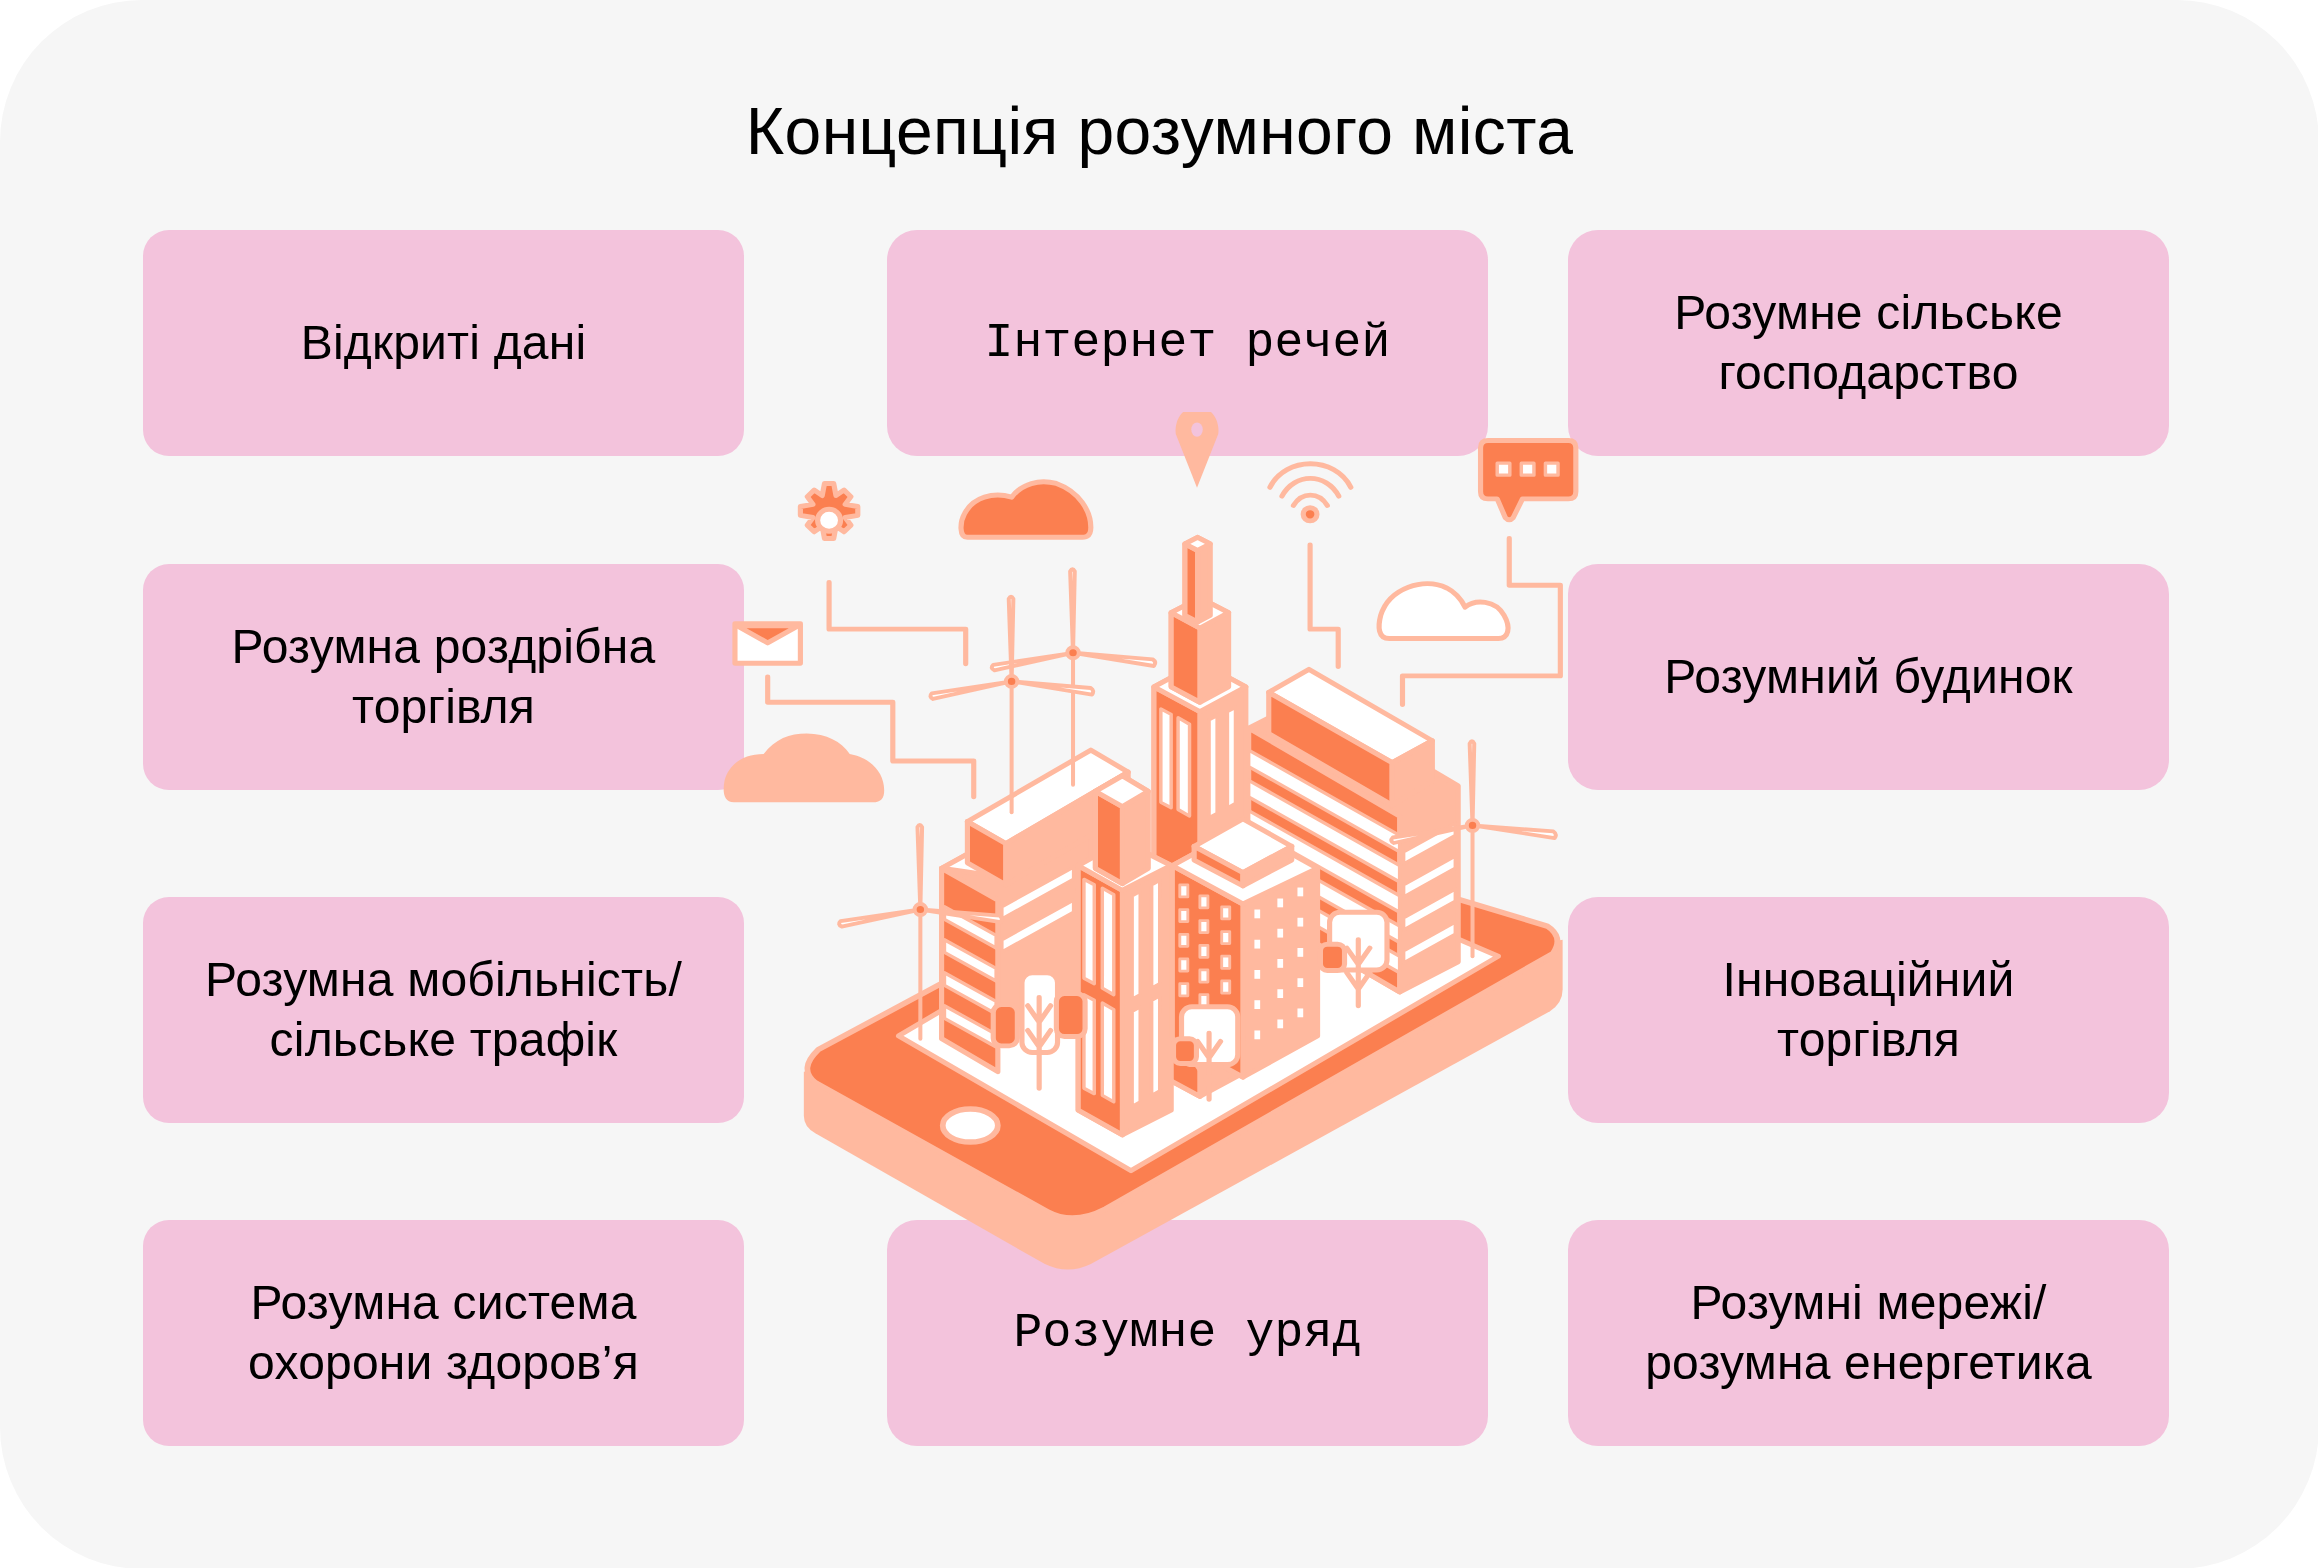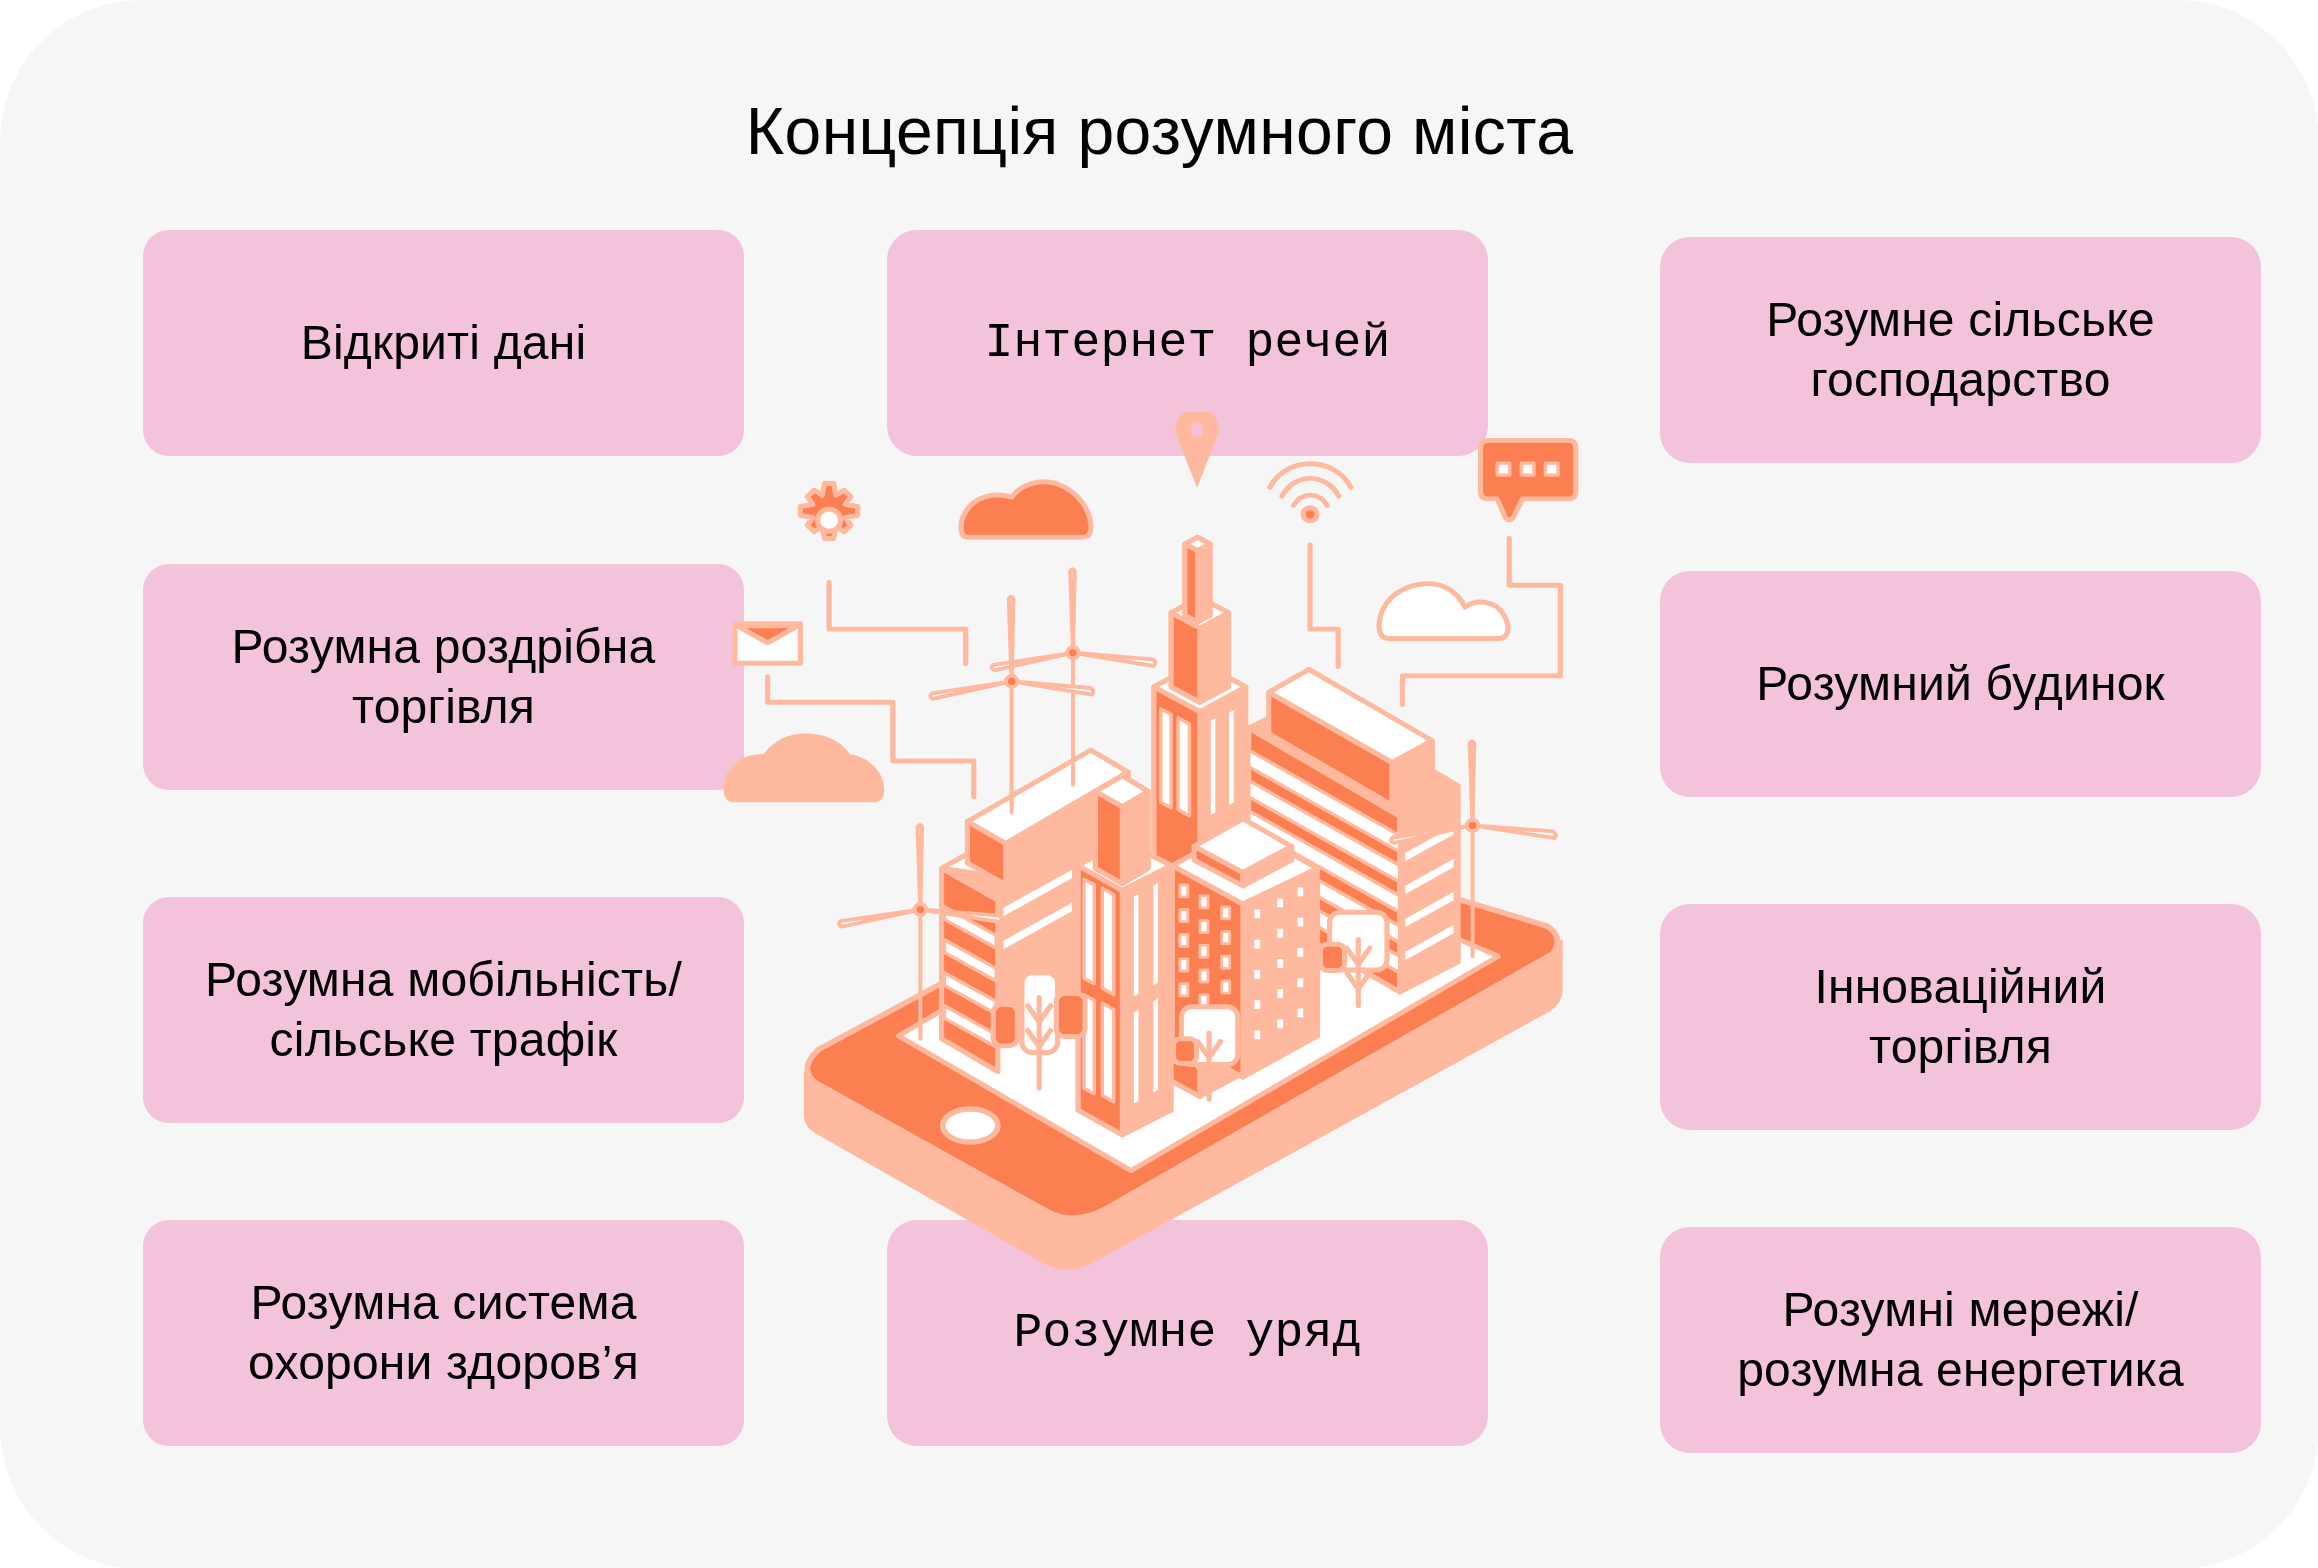--- a/index.html
+++ b/index.html
@@ -6,21 +6,21 @@
   body { width: 2319px; height: 1569px; position: relative; overflow: hidden;
          font-family: "Liberation Sans", "DejaVu Sans", sans-serif; }
   .card { position: absolute; left: 0; top: 0; width: 2319px; height: 1569px;
           background: #f6f6f6; border-radius: 142px; }
   .title { position: absolute; left: 0; top: 94px; width: 2319px; text-align: center;
            font-size: 66px; line-height: 75px; color: #000; letter-spacing: 0.4px; }
   .box { position: absolute; width: 601px; height: 226px; background: #f3c3dc;
          border-radius: 30px; display: flex; align-items: center; justify-content: center;
          text-align: center; }
   .box span { font-size: 48px; line-height: 60px; color: #000; white-space: pre-line; letter-spacing: 0.2px; }
-  .c1 { left: 143px; border-radius: 26px; } .c2 { left: 887px; font-family: Liberation Mono, monospace; } .c3 { left: 1660px; margin-top: 7px; }
+  .c1 { left: 143px; border-radius: 26px; } .c2 { left: 887px; font-family: Liberation Mono, monospace; } .c3 { left: 1568px; }
   .r1 { top: 230px; } .r2 { top: 564px; } .r3 { top: 897px; } .r4 { top: 1220px; }
   .illus { position: absolute; left: 712px; top: 412px; width: 900px; height: 862px; }
 </style>
 </head>
 <body>
 
 <div class="card"></div>
 
 <div class="title">Концепція розумного міста</div>
 

